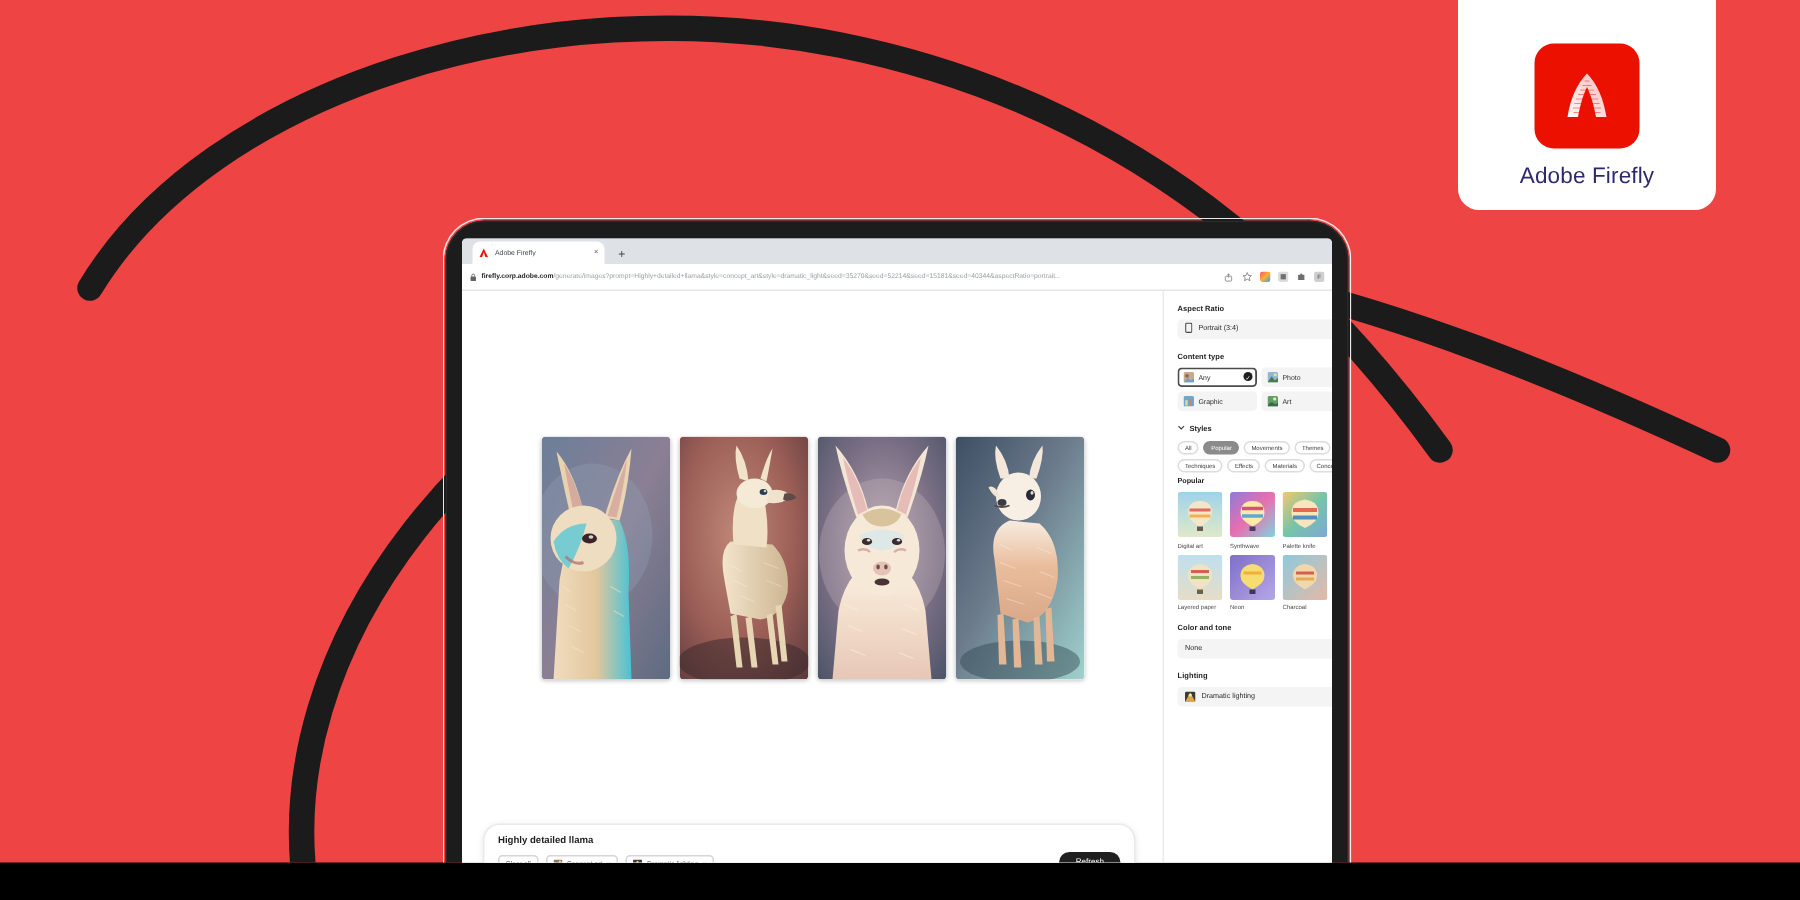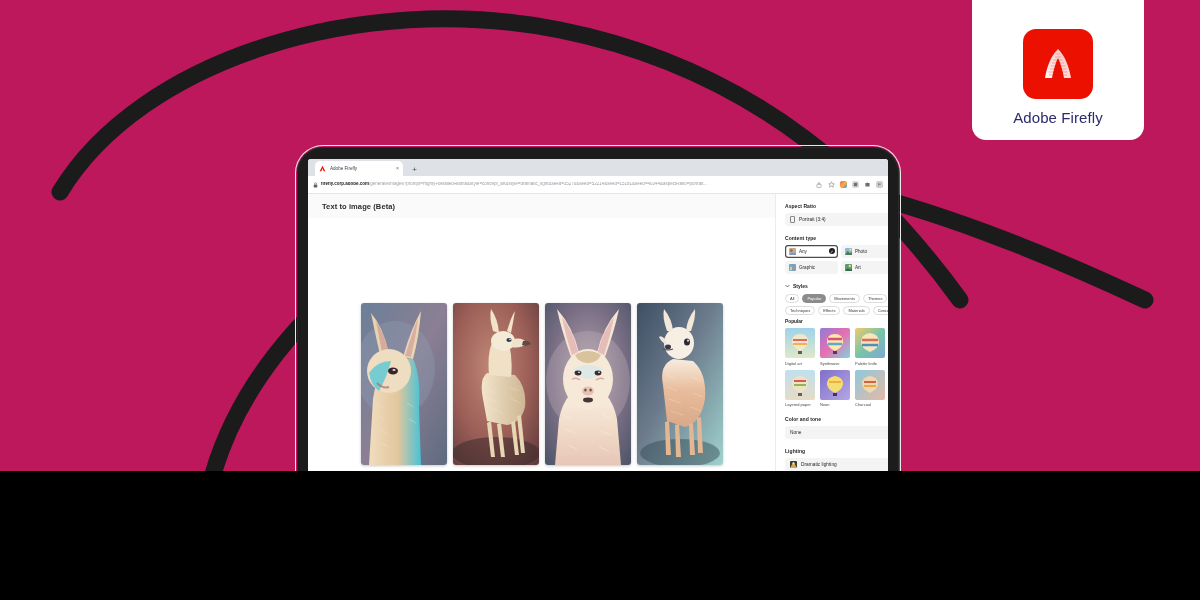--- a/index.html
+++ b/index.html
@@ -3,21 +3,21 @@
 <meta charset="utf-8">
 <title>Adobe Firefly Text to Image</title>
 <style>
   * { box-sizing: border-box; margin: 0; padding: 0; }
   html, body {
     width: 1200px; height: 600px;
     background: #000000;
     font-family: "Liberation Sans", sans-serif;
     overflow: hidden;
   }
-  #stage { position: relative; width: 1200px; height: 471px; background: #be185d; overflow: hidden; }
+  #stage { position: relative; width: 1200px; height: 575px; background: #ef4444; overflow: hidden; }
 
   
   #swoosh-layer { position: absolute; inset: 0; width: 1200px; height: 600px; }
 
   
   #logo-card {
     position: absolute; left: 972px; top: -28px;
     width: 172px; height: 168px;
     background: #ffffff;
     border-radius: 14px;
@@ -320,21 +320,20 @@
               <rect width="10" height="10" rx="2" fill="#cfcfcf"></rect>
               <text x="5" y="7.4" font-size="6" text-anchor="middle" fill="#4b4b4b" font-family="Liberation Sans">F</text>
             </svg>
           </span>
         </div>
       </div>
 
       <div id="app">
 
         <div id="app-left">
-          <div id="page-title">Text to image (Beta)</div>
 
           <div id="canvas">
 
             <div class="result-card">
               <svg viewBox="0 0 86 162" preserveAspectRatio="xMidYMid slice">
                 <defs>
                   <linearGradient id="bg1" x1="0" y1="0" x2="1" y2="1">
                     <stop offset="0" stop-color="#6b7f99"></stop>
                       <stop offset=".5" stop-color="#8b7f94"></stop>
                     <stop offset="1" stop-color="#5e6b80"></stop>

